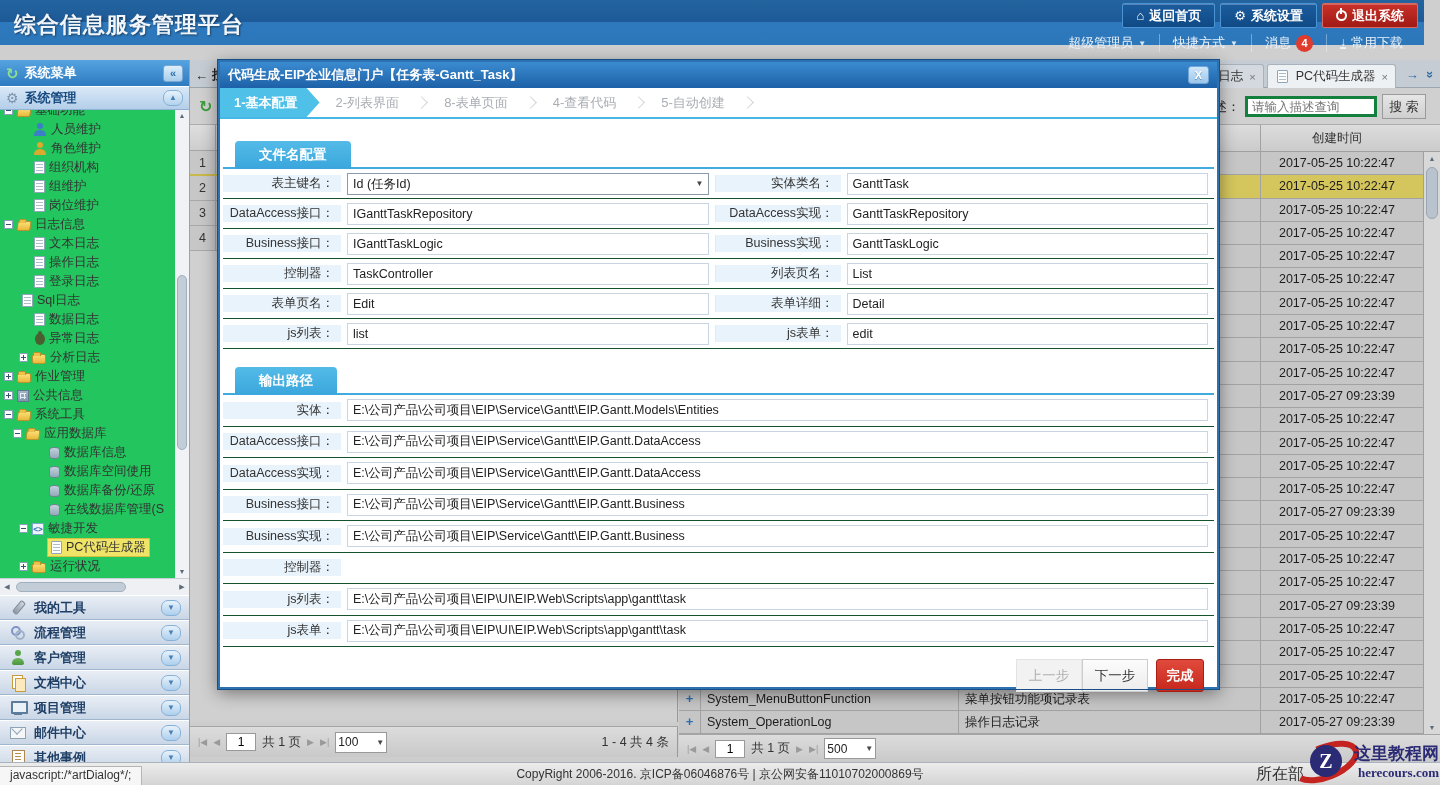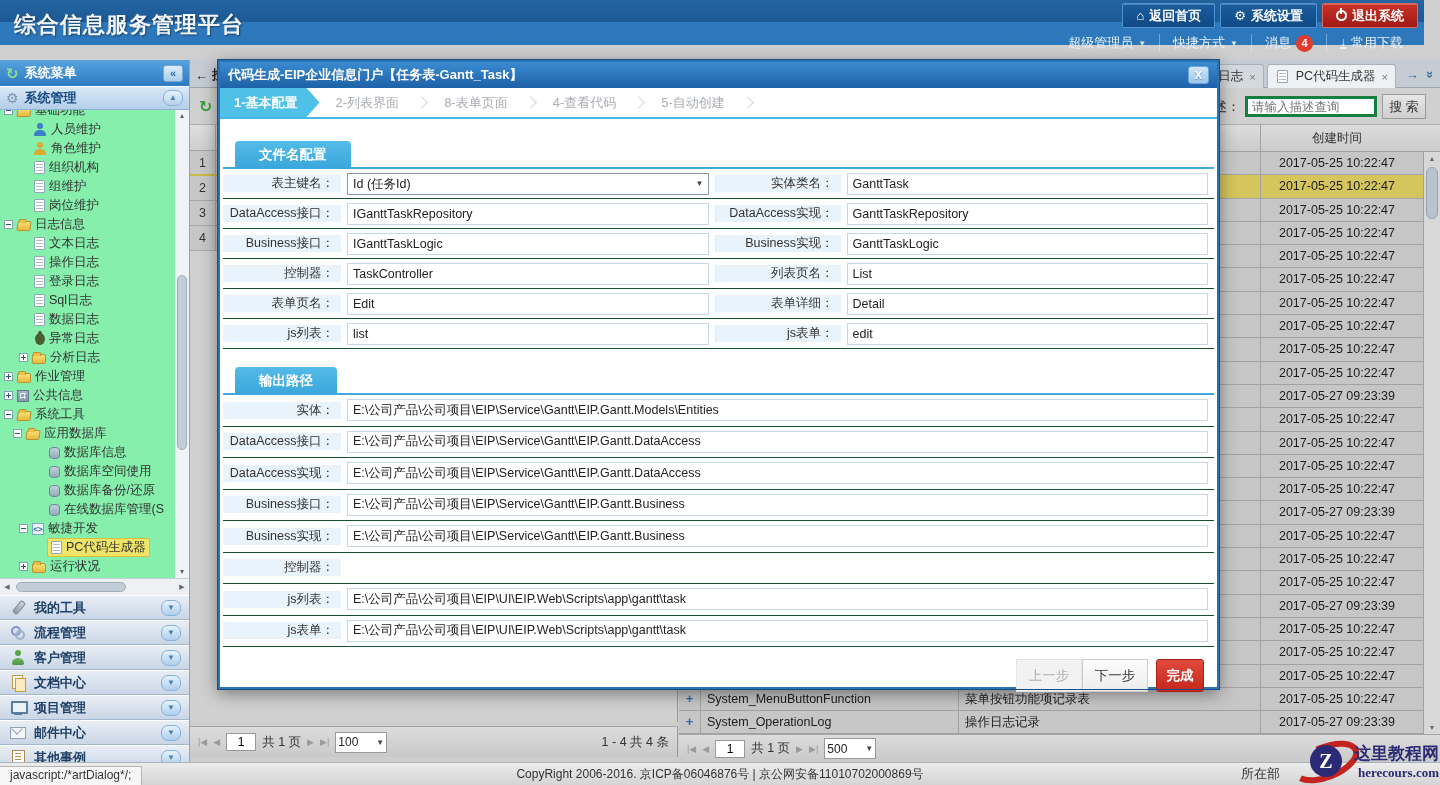--- a/index.html
+++ b/index.html
@@ -23,21 +23,21 @@
 .dl{border-bottom:2px solid #eaf2fa;line-height:10px;font-weight:bold;font-size:12px}
 
 
 #side{position:absolute;left:0;top:60px;width:190px;bottom:0;background:#edf1f6;border-right:1px solid #8ea6bd}
 .sidetitle{height:26px;background:linear-gradient(#56a3e0,#2d7bc0);display:flex;align-items:center;padding:0 6px;color:#fff;font-weight:bold;font-size:13px;gap:6px}
 .refresh{color:#8ee08e;font-weight:bold;font-size:15px;line-height:15px}
 .collapsebtn{margin-left:auto;width:20px;height:17px;background:linear-gradient(#ddeefb,#aacdea);border:1px solid #7aa8d2;border-radius:3px;color:#2d6da8;font-size:11px;line-height:15px;text-align:center;cursor:pointer}
 .sysbar{height:24px;background:linear-gradient(#d8e8f7,#b4cfe9);border-top:1px solid #fff;border-bottom:1px solid #8fb2d4;display:flex;align-items:center;padding:0 6px;gap:6px;color:#174a80;font-weight:bold;font-size:13px}
 .gear{color:#7d93a9;font-size:14px;line-height:14px}
 .togglebtn{margin-left:auto;width:20px;height:16px;background:linear-gradient(#e6f2fc,#b3d2ec);border:1px solid #86b1d8;border-radius:7px;color:#4a80b4;font-size:8px;line-height:14px;text-align:center;cursor:pointer}
-#tree{position:absolute;left:0;top:50px;right:14px;height:468px;background:#86efac;overflow:hidden;padding-top:0}
+#tree{position:absolute;left:0;top:50px;right:14px;height:468px;background:#22c55e;overflow:hidden;padding-top:0}
 .titem{display:flex;align-items:center;height:19px;font-size:12.5px;color:#333;white-space:nowrap;cursor:pointer}
 .titem:first-child{margin-top:-9px}
 .tx{width:9px;height:9px;flex:none;background:#fff;border:1px solid #87a0b5;position:relative;margin-right:3px}
 .tx::before{content:'';position:absolute;left:1px;right:1px;top:3px;height:1px;background:#33536f}
 .tx-plus::after{content:'';position:absolute;top:1px;bottom:1px;left:3px;width:1px;background:#33536f}
 .tx-sp{width:13px;flex:none}
 .hl{display:flex;align-items:center}
 .hl.sel{background:#efe468;border:1px solid #d2c23f;padding:0 3px 0 1px}
 .ti{width:14px;height:13px;display:inline-block;position:relative;margin:0 4px 0 1px;flex:none}
 .ti-folder,.ti-folder-open{height:10px;margin-top:2px;background:linear-gradient(#fbe07a,#e9b93b);border:1px solid #b8932f;border-radius:2px}
@@ -126,21 +126,21 @@
 .rrow.rsel{background:#d4c55c}
 .rrow .c-x{color:#2a6db5;font-weight:bold;font-size:13px;cursor:pointer}
 #rsc{position:absolute;right:0;top:27px;width:17px;bottom:28px;background:#d8d8d8;border-left:1px solid #a0a0a0}
 #rsc .arr{position:absolute;left:0;width:16px;height:13px;color:#5b6b7a;font-size:7px;text-align:center;line-height:13px}
 #rsc .thumb{position:absolute;left:2px;top:15px;width:12px;height:52px;background:#b9c3cd;border:1px solid #98a6b2;border-radius:6px}
 #rpager{position:absolute;left:0;bottom:0;right:0;height:28px;background:linear-gradient(#dcdcdc,#c9c9c9);border-top:1px solid #a5a5a5;display:flex;align-items:center;padding:0 8px;gap:6px}
 
 
 #ftr{position:absolute;left:0;bottom:0;right:0;height:23px;background:linear-gradient(#ececec,#d4d4d4);border-top:1px solid #aab2bb;z-index:6}
 #copyright{text-align:center;line-height:22px;font-size:12px;color:#333}
-#dept{position:absolute;right:160px;top:0;line-height:22px;font-size:13px;color:#333}
+#dept{position:absolute;right:136px;top:0;line-height:22px;font-size:16px;color:#333}
 #status{position:absolute;left:0;bottom:0;height:19px;background:#f6f6f6;border:1px solid #b5b5b5;border-left:none;border-bottom:none;padding:0 10px;line-height:17px;font-size:12px;color:#333;z-index:8}
 #logo{position:absolute;right:0;bottom:0;z-index:9}
 
 
 #modal{position:absolute;left:218px;top:60px;width:1001px;height:629px;background:#fff;border:2px solid #2c72b0;outline:1px solid #174f86;box-shadow:0 4px 16px rgba(0,0,0,.45);z-index:10}
 #mtitle{height:26px;background:linear-gradient(#3b8bd0,#1d61a8);display:flex;align-items:center;padding:0 8px;color:#fff;font-weight:bold;font-size:13px}
 #mclose{margin-left:auto;width:21px;height:18px;background:linear-gradient(#cfe6f8,#9cc6ea);border:1px solid #6fa5d6;border-radius:3px;color:#fff;font-weight:bold;font-size:11px;text-align:center;line-height:16px;cursor:pointer;text-shadow:0 1px 1px #5588bb}
 #steps{height:31px;background:#fff;border-bottom:2px solid #45b8e6;display:flex;align-items:stretch}
 .step{display:flex;align-items:center;font-size:13px;color:#a9adb2;padding:0 16px}
 .step.active{background:#4fc1e9;color:#fff;font-weight:bold;padding:0 22px 0 14px;clip-path:polygon(0 0,calc(100% - 13px) 0,100% 50%,calc(100% - 13px) 100%,0 100%)}
@@ -277,21 +277,21 @@
             <span class="tlabel">操作日志</span>
           </span>
         </div>
         <div class="titem" style="padding-left: 19px;">
           <span class="tx-sp"></span>
           <span class="hl">
             <span class="ti ti-doc"></span>
             <span class="tlabel">登录日志</span>
           </span>
         </div>
-        <div class="titem" style="padding-left: 19px;">
+        <div class="titem" style="padding-left: 7px;">
           <span class="tx-sp"></span>
           <span class="hl">
             <span class="ti ti-doc"></span>
             <span class="tlabel">Sql日志</span>
           </span>
         </div>
         <div class="titem" style="padding-left: 19px;">
           <span class="tx-sp"></span>
           <span class="hl">
             <span class="ti ti-doc"></span>

